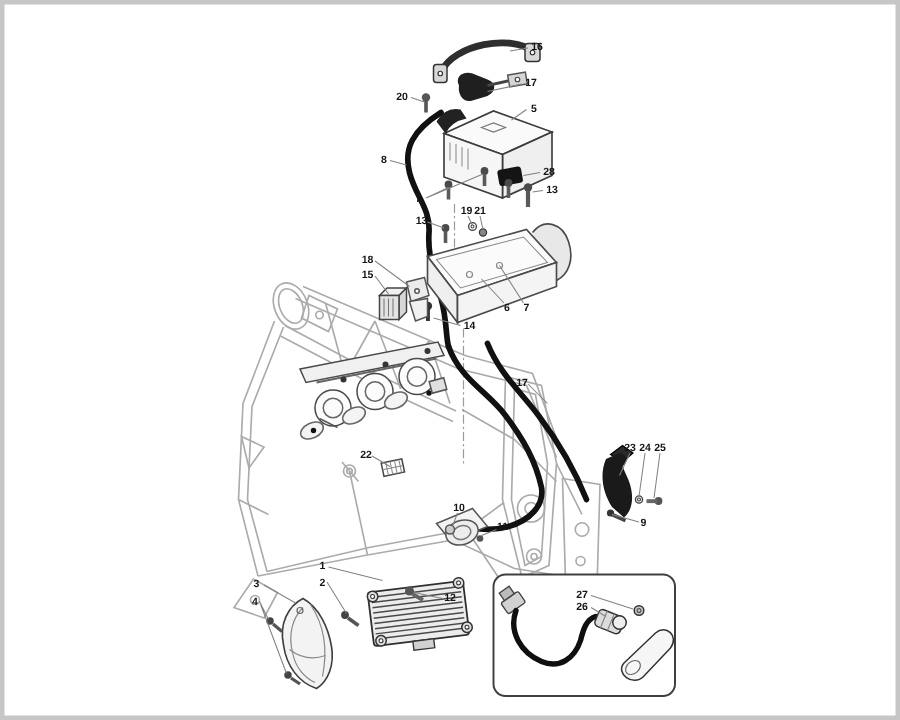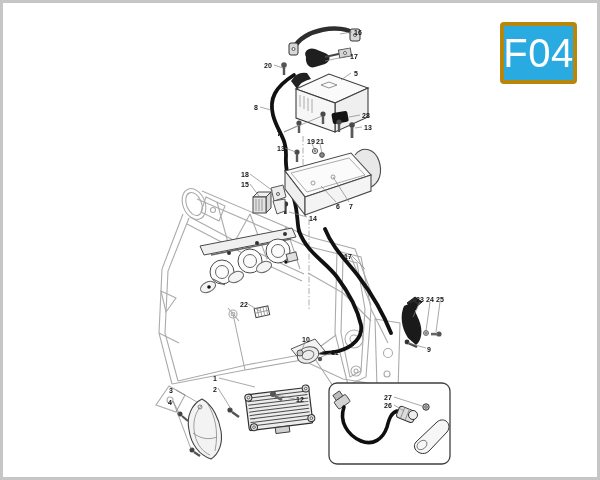--- a/index.html
+++ b/index.html
@@ -309,17 +309,14 @@
   <span class="co" style="left:332px;top:349px">11</span>
   <span class="co" style="left:426px;top:346px">9</span>
   <span class="co" style="left:212px;top:375px">1</span>
   <span class="co" style="left:212px;top:386px">2</span>
   <span class="co" style="left:168px;top:387px">3</span>
   <span class="co" style="left:167px;top:399px">4</span>
   <span class="co" style="left:297px;top:396px">12</span>
   <span class="co" style="left:385px;top:394px">27</span>
   <span class="co" style="left:385px;top:402px">26</span>
 
-  <div class="badge">
-    <span>F04</span>
-  </div>
 
 </div>
 
 </body></html>

